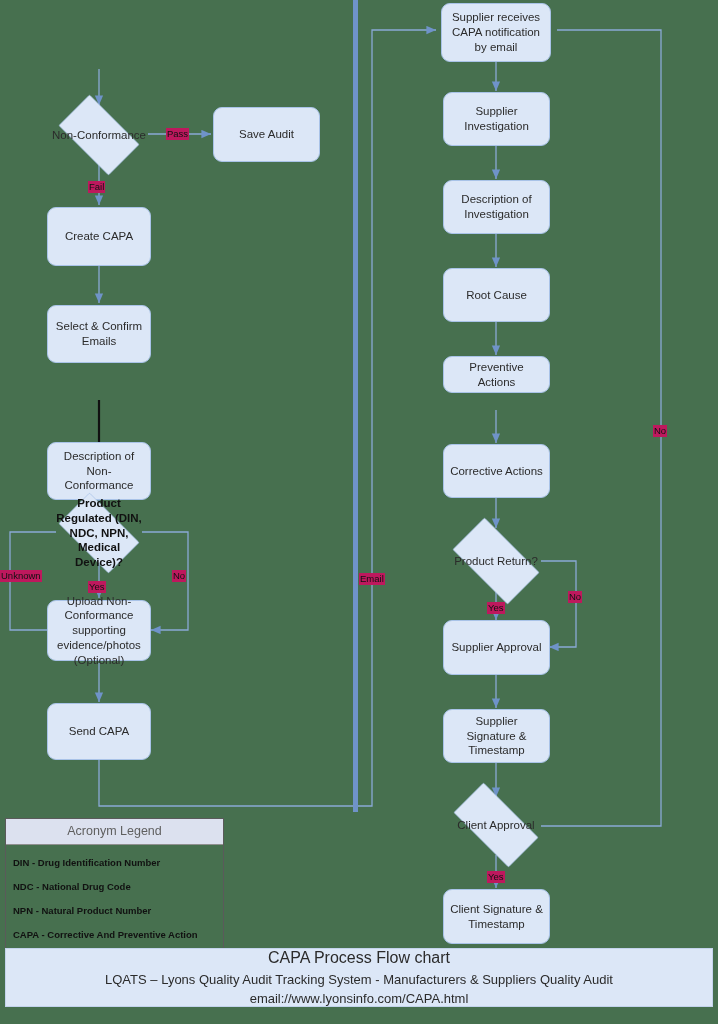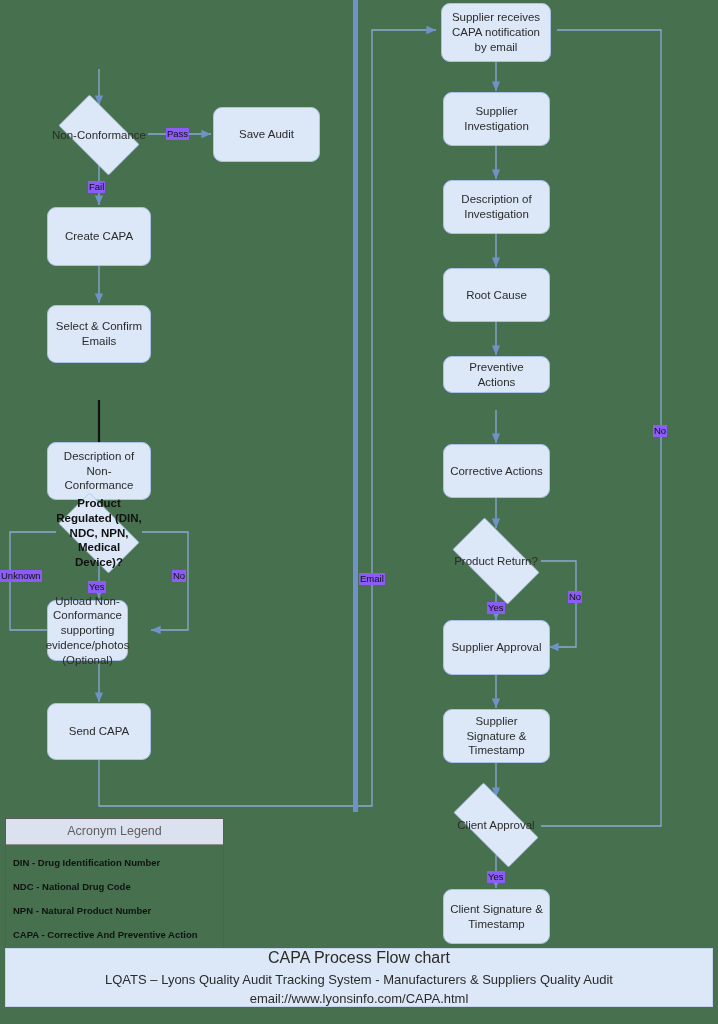--- a/index.html
+++ b/index.html
@@ -56,21 +56,21 @@
     border-radius: 2px;
   }
   .dec .lbl {
     position: relative;
     z-index: 2;
     width: 120%;
     text-align: center;
   }
   .edge-label {
     position: absolute;
-    background: #8b5cf6;
+    background: #be185d;
     color: #111111;
     font-size: 9.5px;
     line-height: 1;
     padding: 1px 1px;
     z-index: 6;
     white-space: nowrap;
     font-family: "Liberation Sans", sans-serif;
   }
   
   #legend {
@@ -194,21 +194,21 @@
 
   <div class="node proc" style="left:47px; top:405px; width:104px; height:58px;margin-top:37px;">
     <span class="lbl">Description of Non-Conformance</span>
   </div>
 
   <div class="node dec" style="left:49px; top:502px; width:100px; height:62px; overflow:visible;">
     <span class="dia"></span>
     <span class="lbl" style="width:86px; font-weight:bold; color:#111;">Product Regulated (DIN, NDC, NPN, Medical Device)?</span>
   </div>
 
-  <div class="node proc" style="left:47px; top:600px; width:81px; height:61px; overflow:visible;">
+  <div class="node proc" style="left:47px; top:600px; width:104px; height:61px; overflow:visible;">
     <span class="lbl" style="width:104px;">Upload Non-Conformance supporting evidence/photos (Optional)</span>
   </div>
 
   <div class="node proc" style="left:47px; top:703px; width:104px; height:57px;">
     <span class="lbl">Send CAPA</span>
   </div>
 
   <div class="node proc" style="left:441px; top:3px; width:110px; height:59px;">
     <span class="lbl">Supplier receives CAPA notification by email</span>
   </div>

